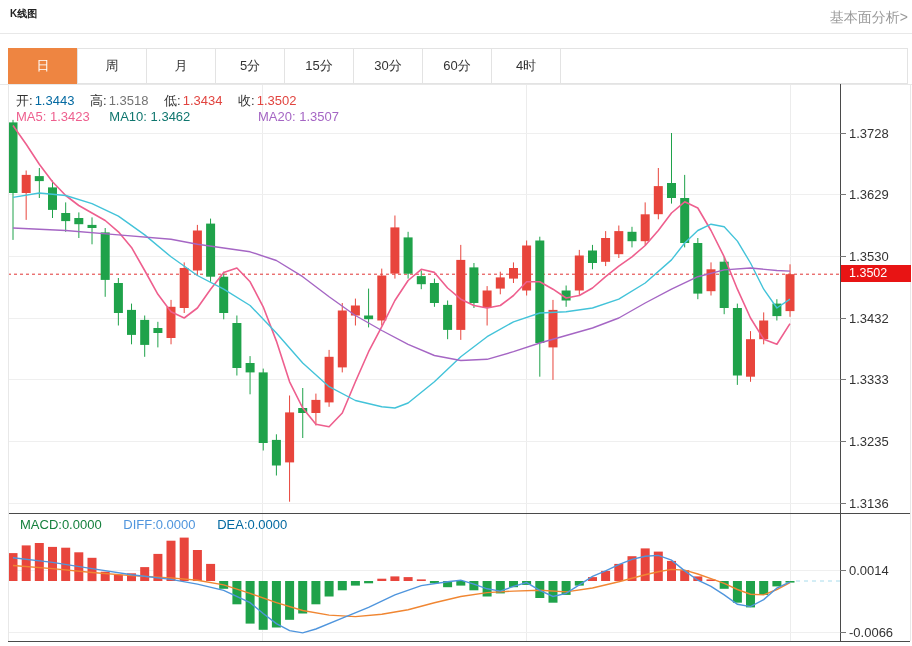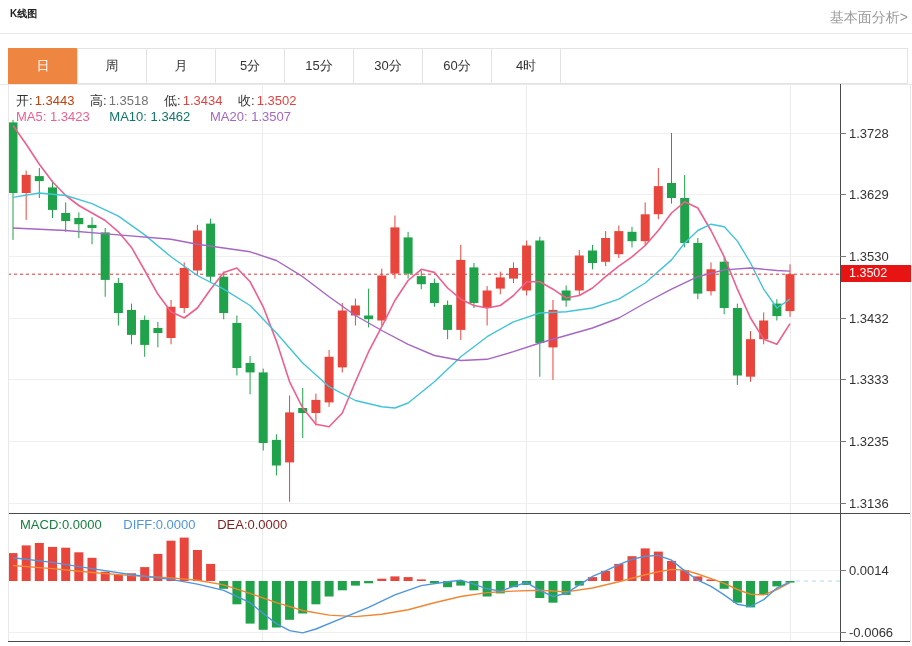--- a/index.html
+++ b/index.html
@@ -281,32 +281,32 @@
         <line x1="840" y1="419.0" x2="846" y2="419.0" stroke="#777" shape-rendering="crispEdges"></line>
         <text x="849" y="423.5" fill="#333333" font-size="13">1.3136</text>
         <line x1="840" y1="486.1" x2="846" y2="486.1" stroke="#777" shape-rendering="crispEdges"></line>
         <text x="849" y="490.6" fill="#333333" font-size="13">0.0014</text>
         <line x1="840" y1="548.1" x2="846" y2="548.1" stroke="#777" shape-rendering="crispEdges"></line>
         <text x="849" y="552.6" fill="#333333" font-size="13">-0.0066</text>
       </g>
     </svg>
 
   <div class="legend legend-ohlc">
-    <span class="lbl">开:</span><span class="val" style="color: #c2410c;">1.3443</span>
+    <span class="lbl">开:</span><span class="val" style="color: #0369a1;">1.3443</span>
     <span class="lbl">高:</span><span class="val" style="color: #737373;">1.3518</span>
     <span class="lbl">低:</span><span class="val" style="color: rgb(225, 68, 63); text-align: center;">1.3434</span>
     <span class="lbl">收:</span><span class="val" style="color: rgb(225, 68, 63);">1.3502</span>
   </div>
 
   <div class="legend legend-ma">
     <span class="ma-item" style="color: rgb(238, 95, 142); text-align: center;"><span>MA5:</span> <span>1.3423</span></span>
     <span class="ma-item" style="color: #0f766e;"><span>MA10:</span> <span>1.3462</span></span>
-    <span class="ma-item" style="color: rgb(165, 102, 196);"><span>MA20:</span> <span>1.3507</span></span>
+    <span class="ma-item" style="color: rgb(165, 102, 196); margin-left: 48px;"><span>MA20:</span> <span>1.3507</span></span>
   </div>
 
   <div class="legend legend-macd">
     <span class="macd-item" style="color: #15803d;"><span>MACD:</span><span>0.0000</span></span>
     <span class="macd-item" style="color: rgb(79, 149, 221);"><span>DIFF:</span><span>0.0000</span></span>
-    <span class="macd-item" style="color: #7f1d1d;"><span>DEA:</span><span>0.0000</span></span>
+    <span class="macd-item" style="color: #0369a1;"><span>DEA:</span><span>0.0000</span></span>
   </div>
 
   <div class="price-tag" id="price-tag" style="background: rgb(232, 20, 20);">1.3502</div>
 </div>
 
 </body></html>

